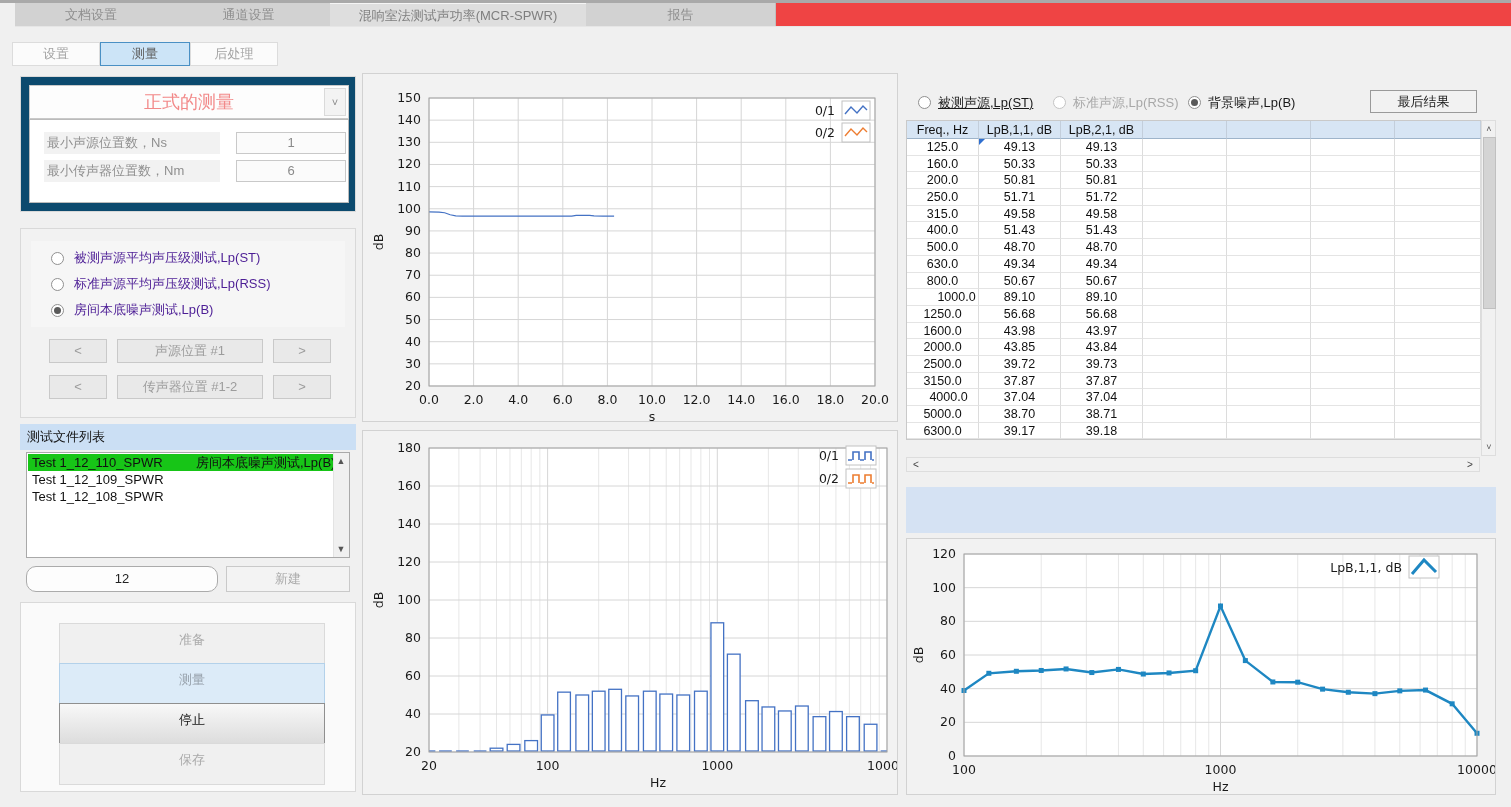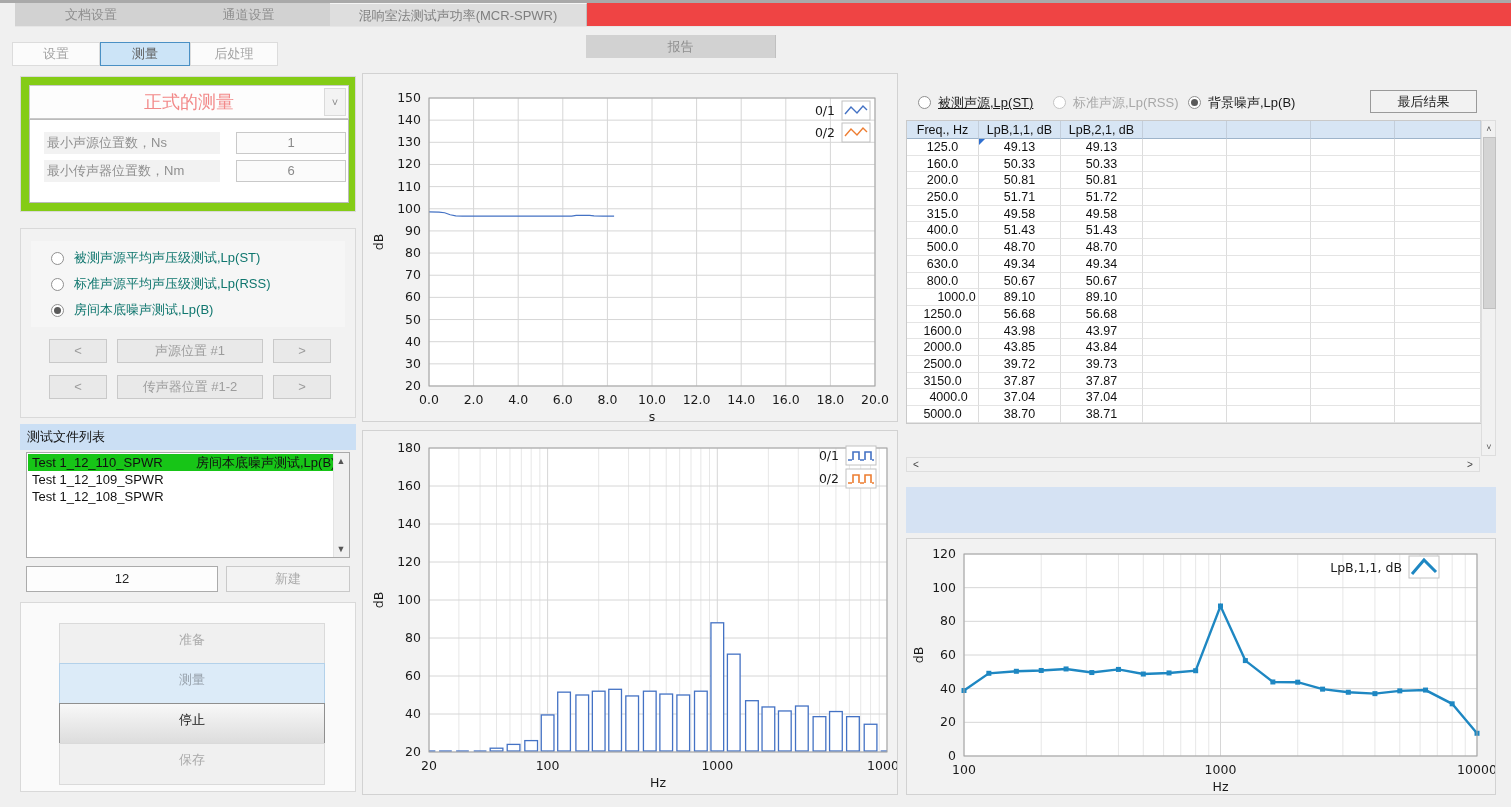--- a/index.html
+++ b/index.html
@@ -9,39 +9,39 @@
   
   .tabbar{position:absolute;left:15px;top:3px;width:100%;height:23px;background:#ef4444;border-bottom:1px solid #e6e6e6;}
   .tab{position:absolute;top:0;height:23px;line-height:23px;text-align:center;color:#8f8f8f;
        background:#d2d2d2;border-right:1px solid #c0c0c0;cursor:default;}
   .tab.active{background:#dedede;color:#7e7e7e;border-top:1px solid #f5f5f5;height:22px;}
   
   .subtab{position:absolute;top:42px;height:24px;line-height:22px;text-align:center;background:#fbfbfb;
           border:1px solid #dcdcdc;color:#a3a3a3;box-sizing:border-box;}
   .subtab.active{background:#cce4f7;border-color:#4a90c4;color:#5f5f5f;}
   
-  .panel{position:absolute;background:#84cc16;border:1px solid #d9d9d9;box-sizing:border-box;}
+  .panel{position:absolute;background:#0c4a6e;border:1px solid #d9d9d9;box-sizing:border-box;}
   
   .mode-select{position:absolute;left:8px;top:8px;width:320px;height:34px;background:#fdfdfd;border:1px solid #c9c9c9;
                box-sizing:border-box;text-align:center;line-height:32px;font-size:18px;}
   .mode-arrow{position:absolute;right:2px;top:2px;width:22px;height:28px;background:#f3f3f3;border:1px solid #dadada;
               box-sizing:border-box;color:#8a8a8a;font-size:11px;text-align:center;line-height:27px;}
   .params-box{position:absolute;left:8px;top:42px;width:320px;height:84px;background:#fff;border:1px solid #bbb;box-sizing:border-box;}
   .param-row{position:absolute;left:14px;width:300px;height:22px;}
   .param-label{display:inline-block;width:176px;height:22px;line-height:22px;background:#f2f2f2;color:#8f8f8f;padding-left:3px;box-sizing:border-box;}
   .param-value{position:absolute;left:192px;top:0;width:110px;height:22px;line-height:20px;border:1px solid #c9c9c9;
                background:#fbfbfb;color:#8a8a8a;text-align:center;box-sizing:border-box;}
   
   .radio-box{position:absolute;left:10px;top:12px;width:314px;height:86px;background:#f6f6f6;
              display:flex;flex-direction:column;justify-content:space-around;padding:4px 0;box-sizing:border-box;}
   .radio-row{display:flex;align-items:center;gap:10px;padding-left:20px;}
   .radio{width:13px;height:13px;border:1px solid #909090;border-radius:50%;background:#fff;position:relative;flex:none;box-sizing:border-box;}
   .radio.checked::after{content:'';position:absolute;left:2px;top:2px;right:2px;bottom:2px;background:#5a5a5a;border-radius:50%;}
   .radio.disabled{border-color:#c4c4c4;}
-  .radio-label{color:#0f766e;}
+  .radio-label{color:#4c1d95;}
   .pos-btn{position:absolute;height:24px;background:#e9e9e9;border:1px solid #c9c9c9;color:#9c9c9c;
            text-align:center;line-height:22px;box-sizing:border-box;}
   
   .files-header{position:absolute;left:20px;top:424px;width:336px;height:26px;background:#cbdff4;color:#161616;
                 line-height:26px;padding-left:7px;box-sizing:border-box;}
   .files-list{position:absolute;left:26px;top:452px;width:324px;height:106px;background:#fff;border:1px solid #a9a9a9;box-sizing:border-box;}
   .file-item{height:17px;line-height:17px;padding-left:4px;color:#111;display:flex;white-space:nowrap;}
   .file-item .fname{width:164px;flex:none;}
   .list-scroll{position:absolute;right:0;top:0;bottom:0;width:15px;background:#f0f0f0;border-left:1px solid #e3e3e3;}
   .sb-arrow{position:absolute;left:0;width:14px;height:14px;color:#555;font-size:9px;text-align:center;line-height:14px;}
@@ -78,21 +78,21 @@
 </head>
 <body>
 
 <div class="root">
   <div class="top-edge"></div>
 
   <div class="tabbar">
     <div class="tab" style="left:0;width:152px;">文档设置</div>
     <div class="tab" style="left:152px;width:163px;">通道设置</div>
     <div class="tab active" style="left:315px;width:256px;">混响室法测试声功率(MCR-SPWR)</div>
-    <div class="tab" style="left:571px;width:189px;margin-top:32px;">报告</div>
+    <div class="tab" style="left:571px;width:189px;">报告</div>
   </div>
 
   <div class="subtab" style="left:12px;width:88px;">设置</div>
   <div class="subtab active" style="left:100px;width:90px;">测量</div>
   <div class="subtab" style="left:190px;width:88px;">后处理</div>
 
   <div class="panel" style="left:20px;top:76px;width:336px;height:136px;">
     <div class="mode-select">
       <span style="color: rgb(242, 137, 137);">正式的测量</span>
       <span class="mode-arrow">˅</span>
@@ -147,21 +147,21 @@
           <span class="fname">Test 1_12_108_SPWR</span>
           <span></span>
         </div>
       </div>
     <div class="list-scroll">
       <div class="sb-arrow" style="top:1px;">▲</div>
       <div class="sb-arrow" style="bottom:1px;">▼</div>
     </div>
   </div>
 
-  <div class="btn btn-light" style="left:26px;top:566px;width:192px;height:26px;line-height:24px;">12</div>
+  <div class="btn btn-light" style="left:26px;top:566px;width:192px;height:26px;line-height:24px;border-radius:10px;">12</div>
   <div class="btn btn-grey" style="left:226px;top:566px;width:124px;height:26px;line-height:24px;">新建</div>
 
   <div class="panel" style="left:20px;top:602px;width:336px;height:190px;background:#fafafa;">
     <div class="action-btn disabled" style="top:20px;">准备</div>
     <div class="action-btn highlight" style="top:60px;">测量</div>
     <div class="action-btn enabled" style="top:100px;">停止</div>
     <div class="action-btn disabled" style="top:140px;">保存</div>
   </div>
 
   <div class="chart-panel" style="left:362px;top:73px;width:536px;height:349px;"><svg width="534" height="347">
@@ -481,20 +481,29 @@
       </div>
       <div class="trow">
         <div class="cell" style="width: 72px;">5000.0</div>
         <div class="cell" style="width: 82px;">38.70</div>
         <div class="cell" style="width: 82px;">38.71</div>
         <div class="cell" style="width: 84px;"></div>
         <div class="cell" style="width: 84px;"></div>
         <div class="cell" style="width: 84px;"></div>
         <div class="cell" style="width: 86px;"></div>
       </div>
+      <div class="trow">
+        <div class="cell" style="width: 72px;">6300.0</div>
+        <div class="cell" style="width: 82px;">39.17</div>
+        <div class="cell" style="width: 82px;">39.18</div>
+        <div class="cell" style="width: 84px;"></div>
+        <div class="cell" style="width: 84px;"></div>
+        <div class="cell" style="width: 84px;"></div>
+        <div class="cell" style="width: 86px;"></div>
+      </div>
     </div>
   <div class="scrollv">
     <div class="sb-arrow" style="top:1px;">˄</div>
     <div class="scroll-thumb"></div>
     <div class="sb-arrow" style="bottom:1px;">˅</div>
   </div>
   <div class="scrollh">
     <div class="hArrow" style="left:2px;">˂</div>
     <div class="hArrow" style="right:2px;">˃</div>
   </div>

